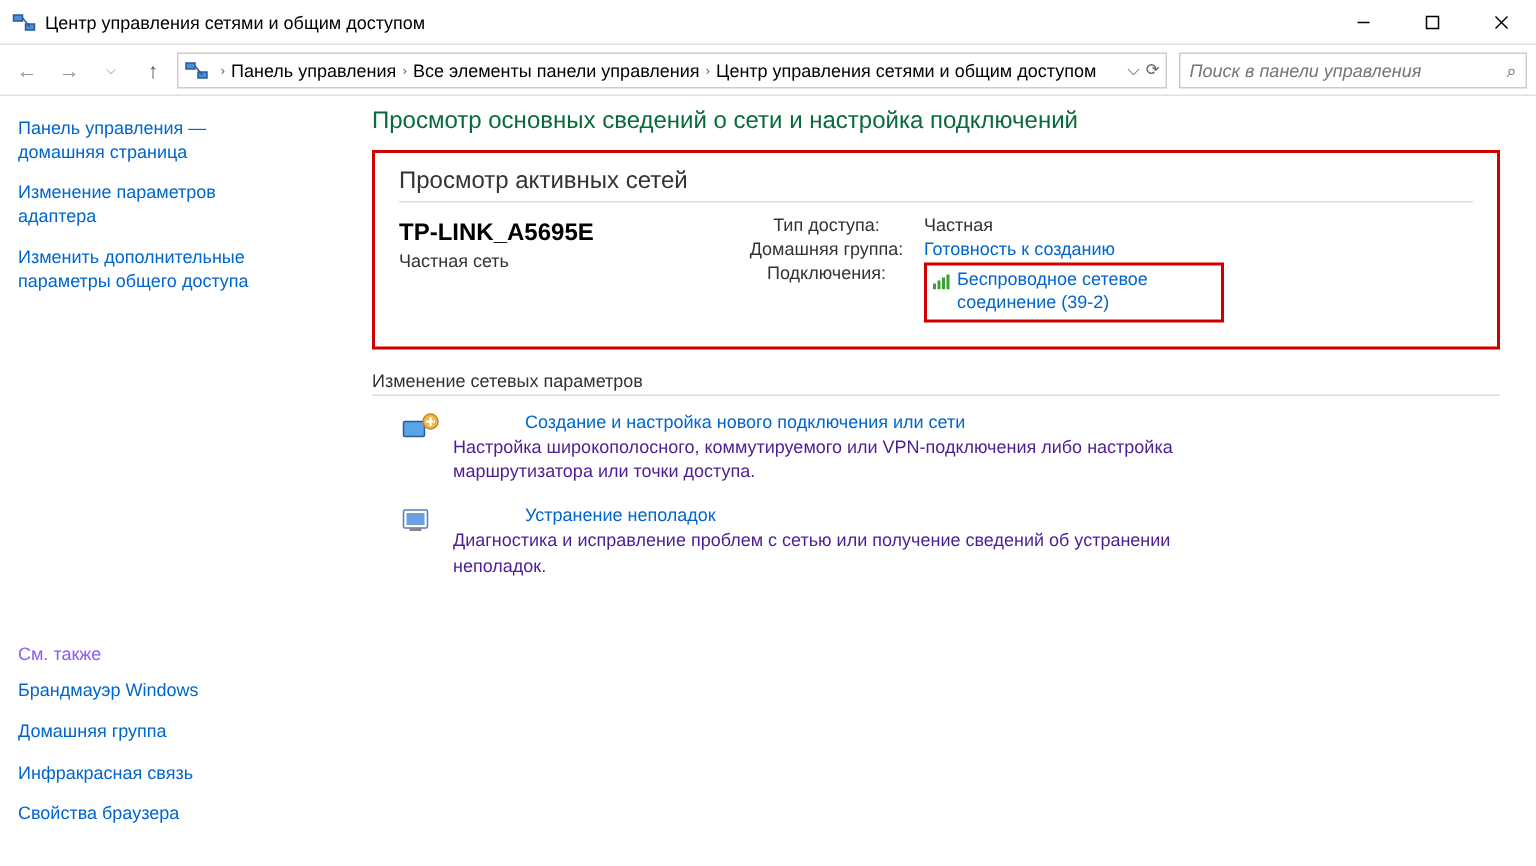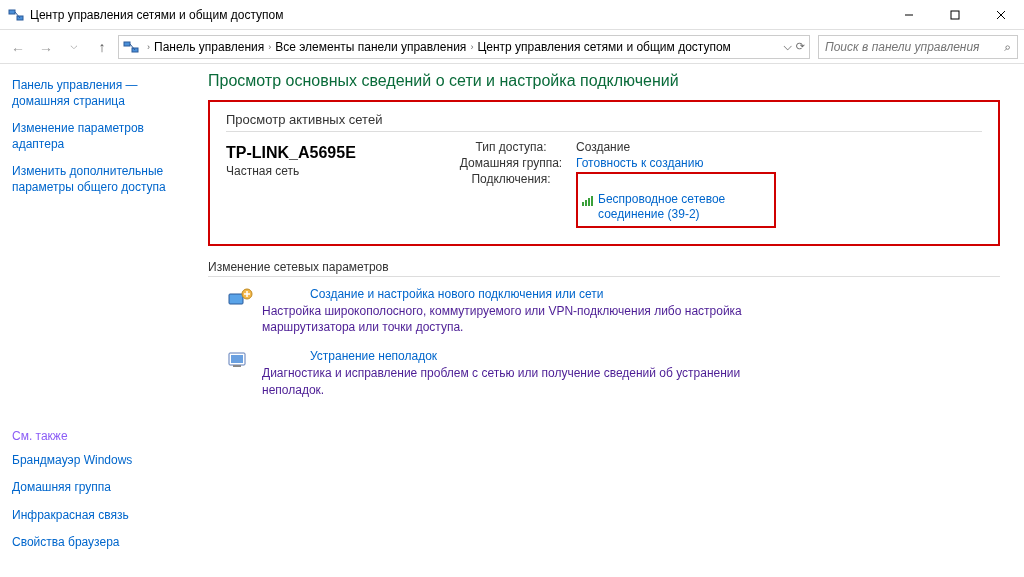--- a/index.html
+++ b/index.html
@@ -11,43 +11,43 @@
   .win-btn { width: 46px; height: 30px; display: flex; align-items: center; justify-content: center; }
   .navbar { height: 34px; display: flex; align-items: center; padding: 0 6px; border-bottom: 1px solid #e0e0e0; gap: 4px; }
   .nav-arrow { width: 24px; height: 24px; display: flex; align-items: center; justify-content: center; color: #999; font-size: 14px; }
   .nav-up { color: #555; }
   .addrbar { flex: 1; display: flex; align-items: center; height: 24px; border: 1px solid #ccc; padding: 0 4px; background: #fff; }
   .addrbar .net-icon { width: 16px; height: 16px; margin-right: 4px; }
   .crumb { display: flex; align-items: center; white-space: nowrap; font-size: 12px; }
   .crumb-sep { margin: 0 4px; color: #666; font-size: 9px; }
   .addr-actions { display: flex; align-items: center; margin-left: auto; gap: 4px; }
   .addr-act { color: #666; font-size: 11px; }
-  .searchbox { width: 200px; height: 24px; border: 1px solid #ccc; display: flex; align-items: center; padding: 0 6px; margin-left: 4px; }
+  .searchbox { width: 232px; height: 24px; border: 1px solid #ccc; display: flex; align-items: center; padding: 0 6px; margin-left: 4px; }
   .searchbox input { border: none; outline: none; flex: 1; font-size: 12px; color: #888; font-style: italic; }
   .search-ico { color: #666; font-size: 12px; }
-  .body { display: flex; height: calc(100% - 64px); }
+  .body { display: flex; height: calc(100% - 64px); gap: 40px; }
   .sidebar { width: 200px; padding: 14px 12px; display: flex; flex-direction: column; }
   .sidebar .link { color: #0066cc; font-size: 12px; margin-bottom: 12px; line-height: 1.3; cursor: pointer; }
   .sidebar-spacer { flex: 1; }
   .sidebar .see-also-title { color: #8b5cf6; font-size: 12px; margin-bottom: 10px; }
   .content { flex: 1; padding: 8px 24px 8px 8px; }
   .heading { color: #0a6b3a; font-size: 16px; margin-bottom: 10px; }
-  .group-title { color: #333; font-size: 13px; margin-bottom: 4px; }
+  .group-title { color: #333; font-size: 16px; margin-bottom: 4px; }
   .group-line { border-top: 1px solid #ddd; margin-bottom: 8px; }
   .active-box { border: 2px solid #d00000; padding: 10px 16px 14px 16px; margin-bottom: 14px; }
   .net-row { display: flex; }
   .net-left { width: 220px; padding-top: 4px; }
   .net-name { font-weight: bold; font-size: 16px; margin-bottom: 2px; }
   .net-type { font-size: 12px; color: #333; }
   .net-right { flex: 1; }
   .kv { display: flex; margin-bottom: 2px; font-size: 12px; align-items: flex-start; }
   .kv .k { width: 130px; color: #333; text-align: center; }
   .kv .v { color: #333; }
   .kv .v.link { color: #0066cc; cursor: pointer; }
-  .conn-box { border: 2px solid #d00000; padding: 18px 6px 4px 4px; display: inline-flex; align-items: flex-start; }
+  .conn-box { border: 2px solid #d00000; padding: 2px 6px 4px 4px; display: inline-flex; align-items: flex-start; }
   .wifi-ico { display:inline-block; margin-right:4px; margin-top:2px; }
   .conn-text { color: #0066cc; cursor: pointer; max-width: 170px; line-height: 1.25; }
   .sec-title { color: #333; font-size: 12px; margin: 4px 0 2px 0; }
   .opt-row { display: flex; margin: 10px 0 14px 18px; align-items: flex-start; }
   .opt-icon { width: 28px; height: 22px; margin-right: 8px; flex-shrink: 0; display:flex; align-items:center; justify-content:center; }
   .opt-body .opt-link { color: #0066cc; font-size: 12px; cursor: pointer; margin-left: 48px; }
   .opt-body .opt-desc { color: #4c1d95; font-size: 12px; margin-top: 2px; max-width: 520px; line-height: 1.35; }
 </style>
 </head>
 <body>
@@ -131,21 +131,21 @@
       <div class="group-title">Просмотр активных сетей</div>
       <div class="group-line"></div>
       <div class="net-row">
         <div class="net-left">
           <div class="net-name">TP-LINK_A5695E</div>
           <div class="net-type">Частная сеть</div>
         </div>
         <div class="net-right">
           <div class="kv">
             <div class="k">Тип доступа:</div>
-            <div class="v">Создание</div>
+            <div class="v">Частная</div>
           </div>
           <div class="kv">
             <div class="k">Домашняя группа:</div>
             <div class="v link">Готовность к созданию</div>
           </div>
           <div class="kv">
             <div class="k">Подключения:</div>
             <div class="conn-box">
               <span class="wifi-ico">
                 <svg width="12" height="12" viewBox="0 0 12 12">

